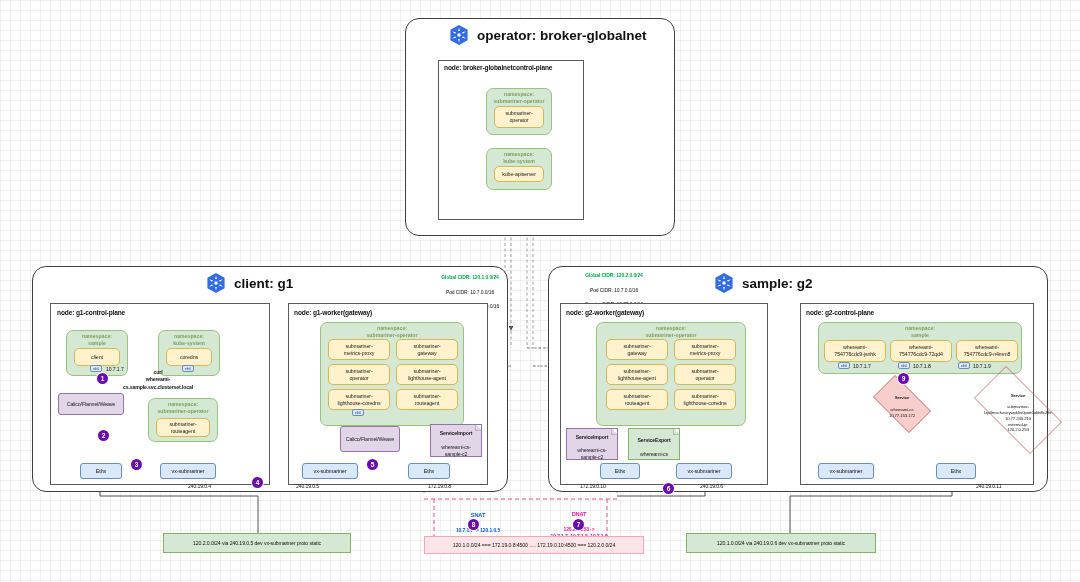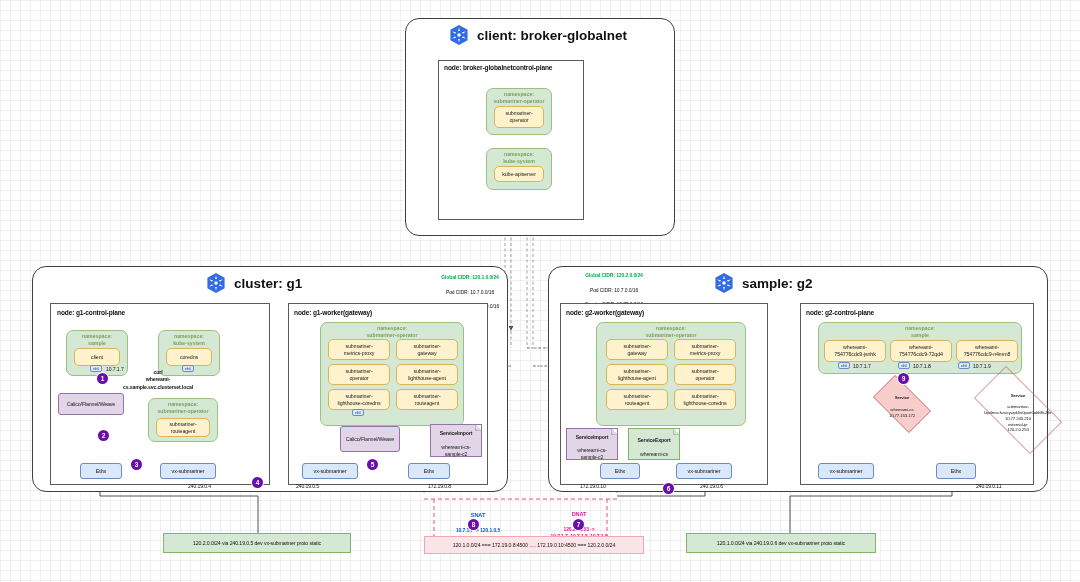--- a/index.html
+++ b/index.html
@@ -277,21 +277,21 @@
     <g fill="#fff">
       <circle cx="32" cy="32" r="5"></circle>
       <path d="M32 10 l2.6 10.2 -5.2 0z"></path>
       <path d="M52 22 l-8.6 6.2 -2.6-4.5z"></path>
       <path d="M52 42 l-11.2-1.7 2.6-4.5z"></path>
       <path d="M32 54 l-2.6-10.2 5.2 0z"></path>
       <path d="M12 42 l8.6-6.2 2.6 4.5z"></path>
       <path d="M12 22 l11.2 1.7 -2.6 4.5z"></path>
     </g>
   </svg>
-  <span>client: broker-globalnet</span>
+  <span>operator: broker-globalnet</span>
 </div>
 <div class="node" style="left:438px; top:60px; width:146px; height:160px;"></div>
 <div class="node-label" style="left:444px; top:64px;">node: broker-globalnetcontrol-plane</div>
 
 <div class="ns" style="left:486px; top:88px; width:66px; height:47px;"></div>
 <div class="ns-label" style="left:486px; top:91px; width:66px;">namespace:
 submariner-operator</div>
 <div class="pod" style="left:494px; top:106px; width:50px; height:22px;">submariner-
 operator</div>
 
@@ -307,21 +307,21 @@
     <g fill="#fff">
       <circle cx="32" cy="32" r="5"></circle>
         <path d="M32 10 l2.6 10.2 -5.2 0z"></path>
       <path d="M52 22 l-8.6 6.2 -2.6-4.5z"></path>
         <path d="M52 42 l-11.2-1.7 2.6-4.5z"></path>
       <path d="M32 54 l-2.6-10.2 5.2 0z"></path>
         <path d="M12 42 l8.6-6.2 2.6 4.5z"></path>
       <path d="M12 22 l11.2 1.7 -2.6 4.5z"></path>
     </g>
   </svg>
-  <span>cluster: g1</span>
+  <span>client: g1</span>
 </div>
 <div class="cidr" style="left:414px; top:267px; width:112px;">
   <span class="hdr">Global CIDR: 120.1.0.0/24</span><br>
   <span>Pod CIDR: 10.7.0.0/16</span><br>
   <span>Service CIDR: 10.77.0.0/16</span>
 </div>
 
 <div class="node" style="left:50px; top:303px; width:220px; height:182px;"></div>
 <div class="node-label" style="left:57px; top:309px;">node: g1-control-plane</div>
 

